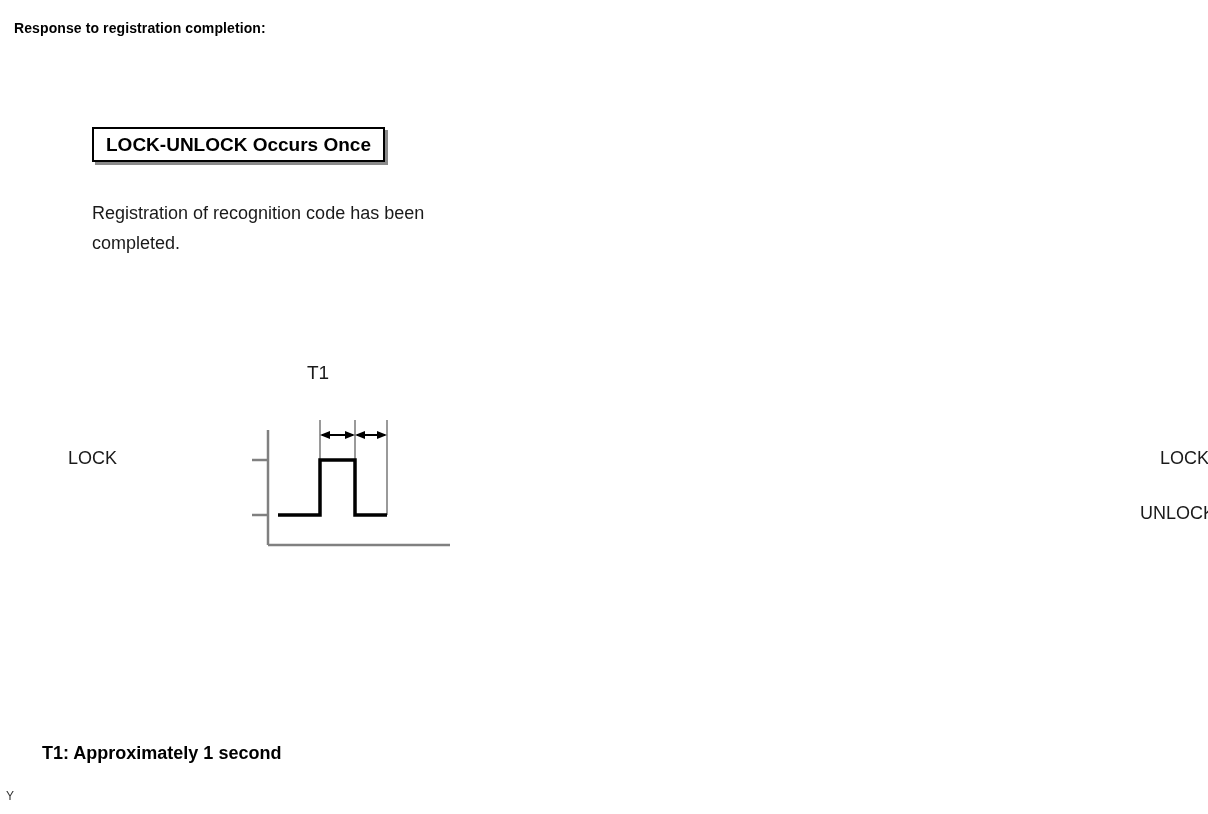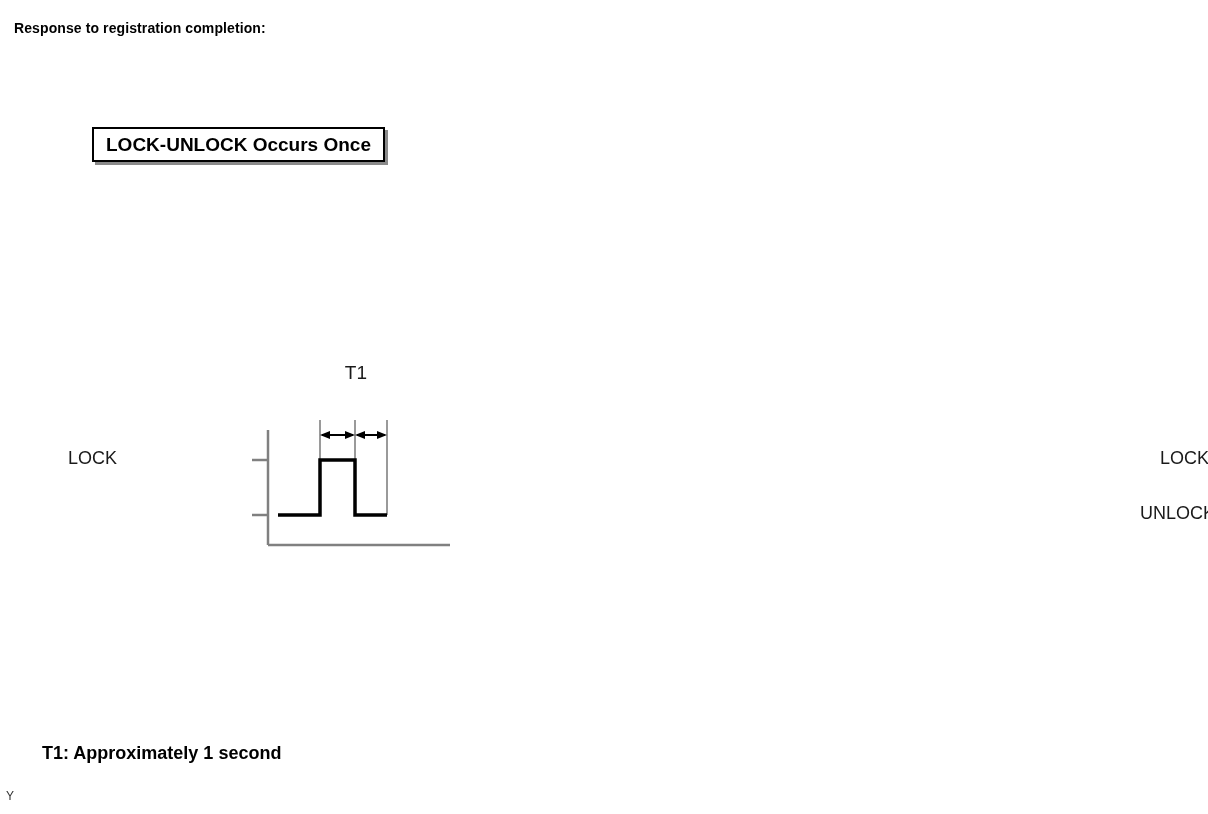--- a/index.html
+++ b/index.html
@@ -57,21 +57,21 @@
     line-height: 30px;
     color: #1a1a1a;
   }
   #desc-once  { left: 92px;  top: 198px; width: 400px; }
 
   
   .t1-label {
     position: absolute;
     font-size: 19px;
     color: #1a1a1a;
-    text-align: right;
+    text-align: left;
     width: 60px;
   }
   #t1-once  { left: 307px; top: 362px; }
 
   
   .signal-label {
     position: absolute;
     font-size: 18px;
     color: #1a1a1a;
     white-space: nowrap;
@@ -105,20 +105,21 @@
 </style>
 </head>
 <body>
 
 <div class="abs" id="page-title">Response to registration completion:</div>
 
 <div class="panel" id="panel-once">
 
   <div class="heading-box" id="heading-once">LOCK-UNLOCK Occurs Once</div>
 
+  <div class="description" id="desc-once">Registration of recognition code has been completed.</div>
 
   <div class="t1-label" id="t1-once">T1</div>
 
   <div class="signal-label" id="lock-label-once">LOCK</div>
 
 
   <svg class="wave-svg" id="wave-once" width="380" height="250">
 
     <line x1="158" y1="110" x2="158" y2="225" stroke="#808080" stroke-width="2.5"></line>
 

